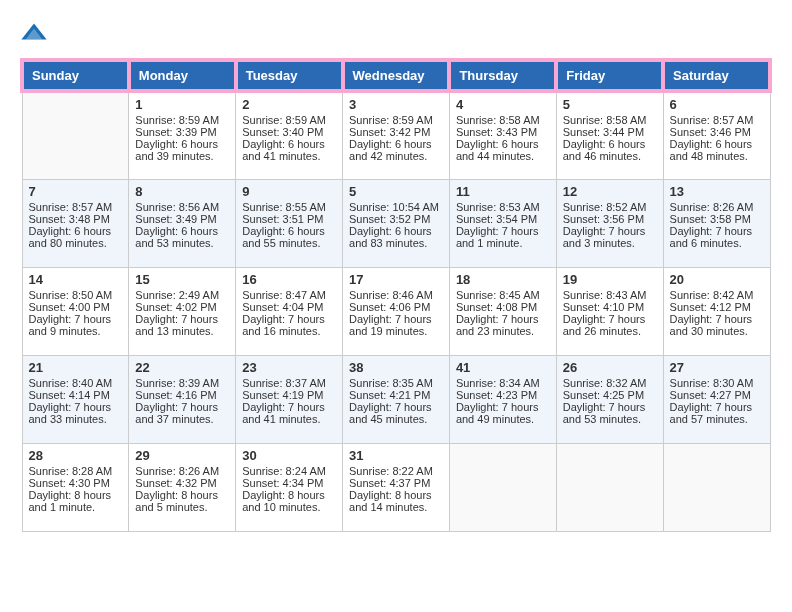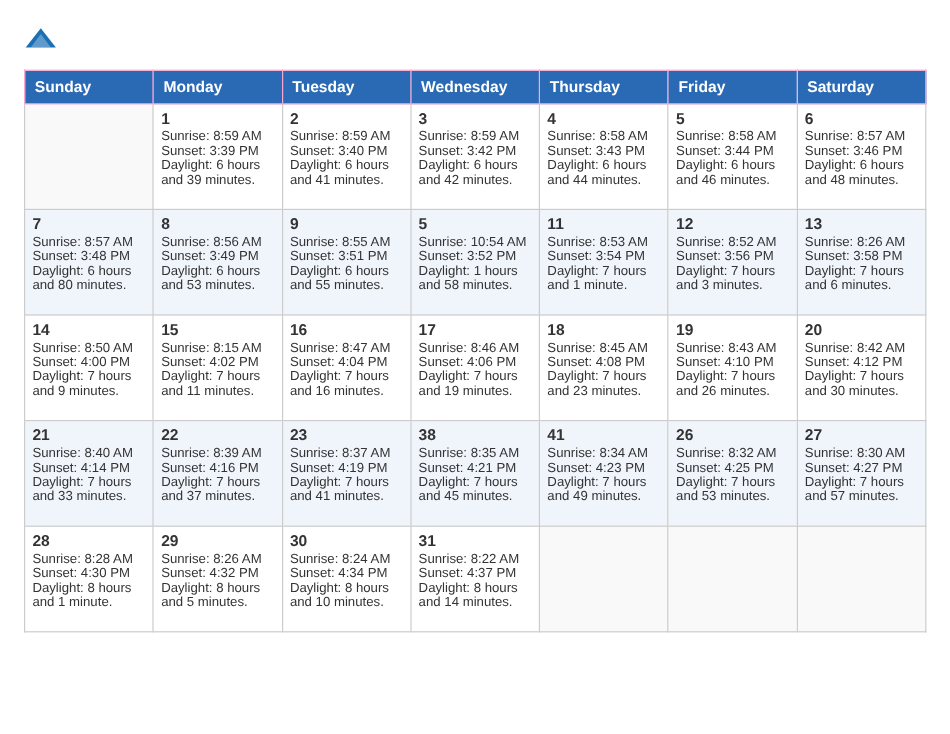--- a/index.html
+++ b/index.html
@@ -40,21 +40,21 @@
     table {
       width: 100%;
       border-collapse: collapse;
     }
     thead tr th {
       background-color: #2a6ab5;
       color: #fff;
       font-size: 13px;
       padding: 6px 8px;
       text-align: left;
-      border: 1px solid #f9a8d4;
+      border: 4px solid #f9a8d4;
     }
     tbody tr td {
       border: 1px solid #ccc;
       vertical-align: top;
       padding: 4px 6px;
       font-size: 11px;
       color: #333;
       height: 88px;
       width: calc(100% / 7);
     }
@@ -113,28 +113,28 @@
         <td><span class="day-num">2</span><span>Sunrise: 8:59 AM</span><br><span>Sunset: 3:40 PM</span><br><span>Daylight: 6 hours and 41 minutes.</span></td>
         <td><span class="day-num">3</span><span>Sunrise: 8:59 AM</span><br><span>Sunset: 3:42 PM</span><br><span>Daylight: 6 hours and 42 minutes.</span></td>
         <td><span class="day-num">4</span><span>Sunrise: 8:58 AM</span><br><span>Sunset: 3:43 PM</span><br><span>Daylight: 6 hours and 44 minutes.</span></td>
         <td><span class="day-num">5</span><span>Sunrise: 8:58 AM</span><br><span>Sunset: 3:44 PM</span><br><span>Daylight: 6 hours and 46 minutes.</span></td>
         <td><span class="day-num">6</span><span>Sunrise: 8:57 AM</span><br><span>Sunset: 3:46 PM</span><br><span>Daylight: 6 hours and 48 minutes.</span></td>
       </tr>
       <tr>
         <td><span class="day-num">7</span><span>Sunrise: 8:57 AM</span><br><span>Sunset: 3:48 PM</span><br><span>Daylight: 6 hours and 80 minutes.</span></td>
         <td><span class="day-num">8</span><span>Sunrise: 8:56 AM</span><br><span>Sunset: 3:49 PM</span><br><span>Daylight: 6 hours and 53 minutes.</span></td>
         <td><span class="day-num">9</span><span>Sunrise: 8:55 AM</span><br><span>Sunset: 3:51 PM</span><br><span>Daylight: 6 hours and 55 minutes.</span></td>
-        <td><span class="day-num">5</span><span>Sunrise: 10:54 AM</span><br><span>Sunset: 3:52 PM</span><br><span>Daylight: 1 hours and 58 minutes.</span></td>
+        <td><span class="day-num">5</span><span>Sunrise: 10:54 AM</span><br><span>Sunset: 3:52 PM</span><br><span>Daylight: 6 hours and 83 minutes.</span></td>
         <td><span class="day-num">11</span><span>Sunrise: 8:53 AM</span><br><span>Sunset: 3:54 PM</span><br><span>Daylight: 7 hours and 1 minute.</span></td>
         <td><span class="day-num">12</span><span>Sunrise: 8:52 AM</span><br><span>Sunset: 3:56 PM</span><br><span>Daylight: 7 hours and 3 minutes.</span></td>
         <td><span class="day-num">13</span><span>Sunrise: 8:26 AM</span><br><span>Sunset: 3:58 PM</span><br><span>Daylight: 7 hours and 6 minutes.</span></td>
       </tr>
       <tr>
         <td><span class="day-num">14</span><span>Sunrise: 8:50 AM</span><br><span>Sunset: 4:00 PM</span><br><span>Daylight: 7 hours and 9 minutes.</span></td>
-        <td><span class="day-num">15</span><span>Sunrise: 8:15 AM</span><br><span>Sunset: 4:02 PM</span><br><span>Daylight: 7 hours and 11 minutes.</span></td>
+        <td><span class="day-num">15</span><span>Sunrise: 2:49 AM</span><br><span>Sunset: 4:02 PM</span><br><span>Daylight: 7 hours and 13 minutes.</span></td>
         <td><span class="day-num">16</span><span>Sunrise: 8:47 AM</span><br><span>Sunset: 4:04 PM</span><br><span>Daylight: 7 hours and 16 minutes.</span></td>
         <td><span class="day-num">17</span><span>Sunrise: 8:46 AM</span><br><span>Sunset: 4:06 PM</span><br><span>Daylight: 7 hours and 19 minutes.</span></td>
         <td><span class="day-num">18</span><span>Sunrise: 8:45 AM</span><br><span>Sunset: 4:08 PM</span><br><span>Daylight: 7 hours and 23 minutes.</span></td>
         <td><span class="day-num">19</span><span>Sunrise: 8:43 AM</span><br><span>Sunset: 4:10 PM</span><br><span>Daylight: 7 hours and 26 minutes.</span></td>
         <td><span class="day-num">20</span><span>Sunrise: 8:42 AM</span><br><span>Sunset: 4:12 PM</span><br><span>Daylight: 7 hours and 30 minutes.</span></td>
       </tr>
       <tr>
         <td><span class="day-num">21</span><span>Sunrise: 8:40 AM</span><br><span>Sunset: 4:14 PM</span><br><span>Daylight: 7 hours and 33 minutes.</span></td>
         <td><span class="day-num">22</span><span>Sunrise: 8:39 AM</span><br><span>Sunset: 4:16 PM</span><br><span>Daylight: 7 hours and 37 minutes.</span></td>
         <td><span class="day-num">23</span><span>Sunrise: 8:37 AM</span><br><span>Sunset: 4:19 PM</span><br><span>Daylight: 7 hours and 41 minutes.</span></td>

